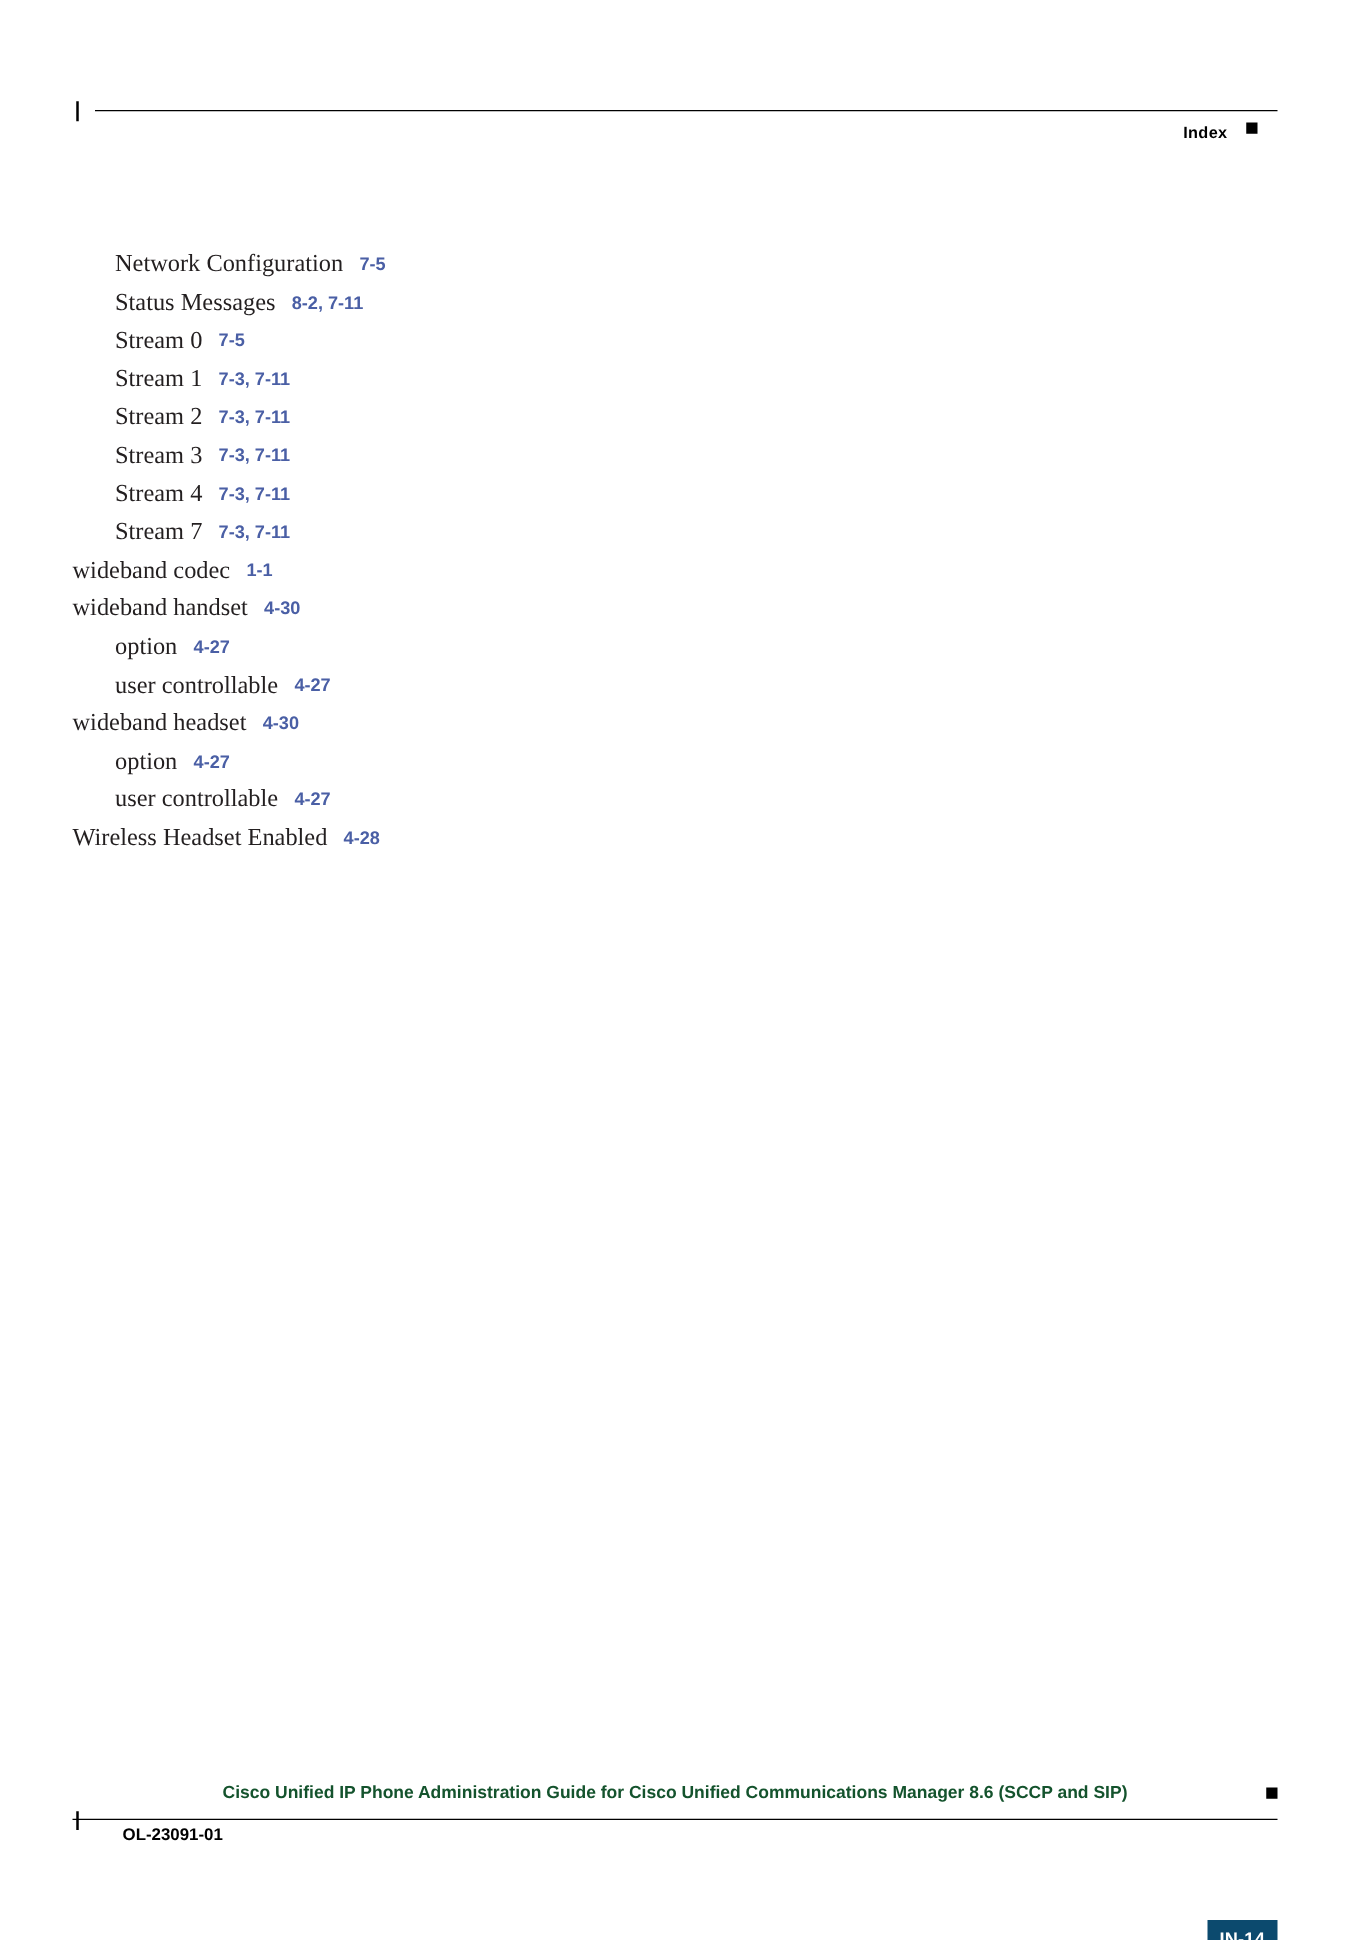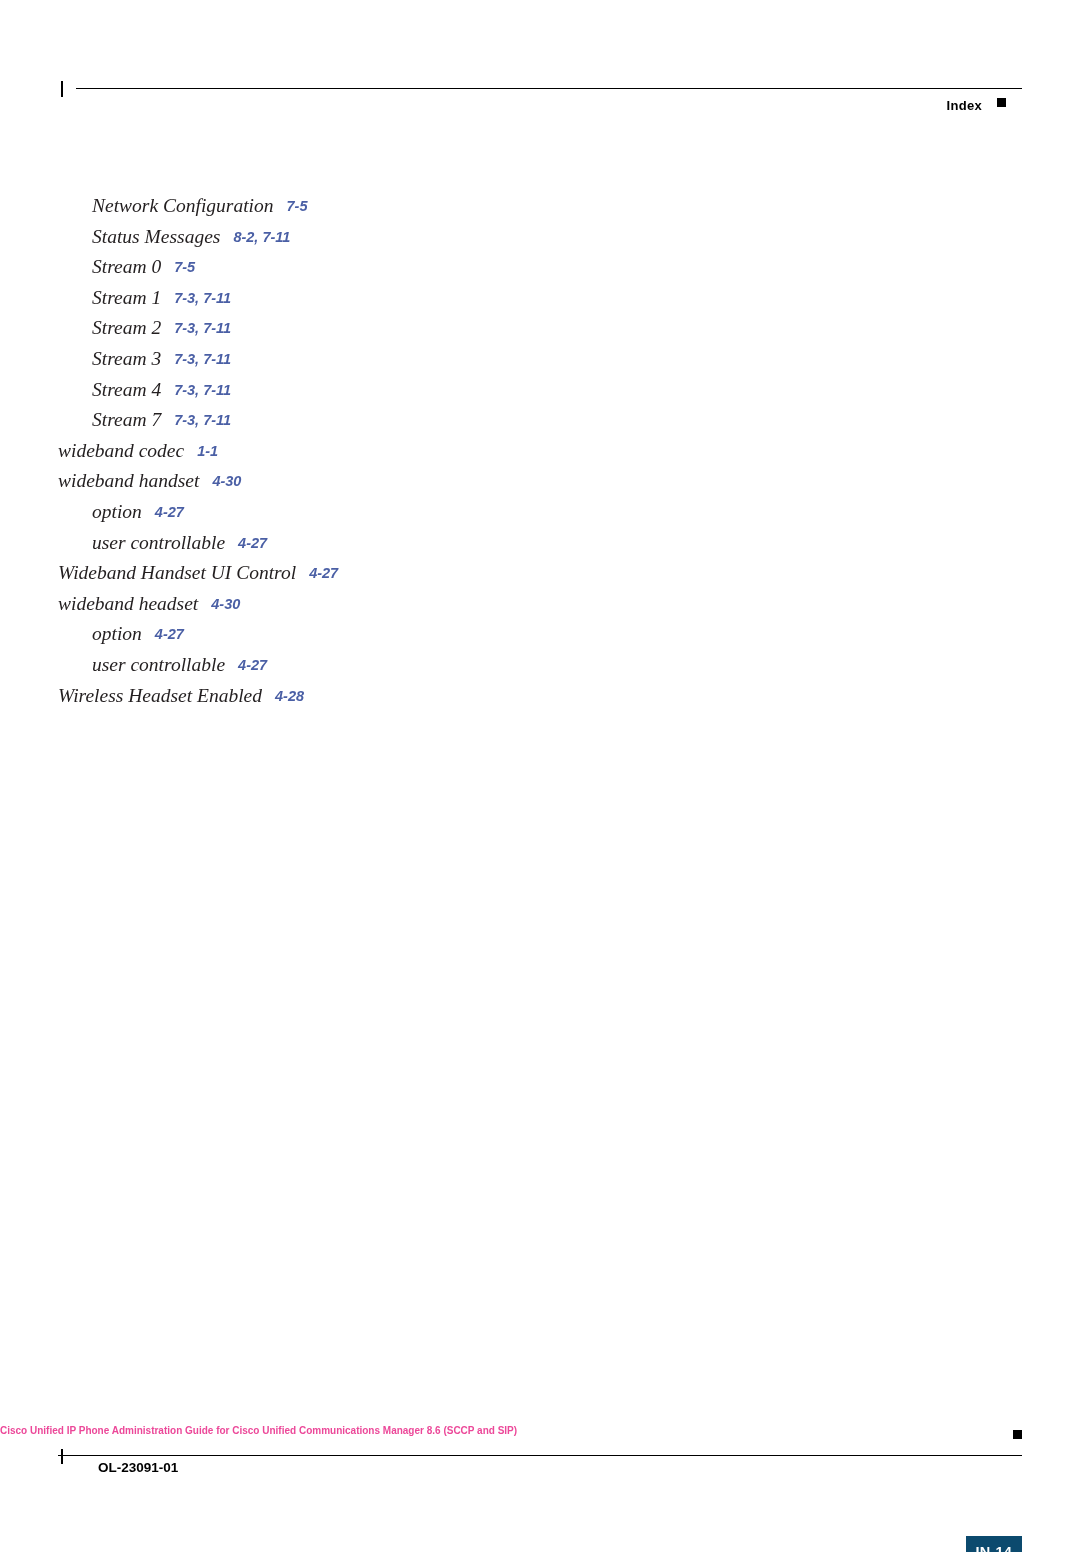--- a/index.html
+++ b/index.html
@@ -61,25 +61,24 @@
 
   
   .index-body {
     position: absolute;
     top: 193px;
     left: 58px;
     width: 560px;
   }
   .entry {
     height: 30.6px;
-    line-height: 26px;
+    line-height: 37px;
     white-space: nowrap;
     font-size: 19.5px;
     color: #231f20;
-    font-style: italic;
   }
   .entry.lvl0 { padding-left: 0px; }
   .entry.lvl1 { padding-left: 34px; }
   .entry.lvl2 { padding-left: 34px; }
   .entry .term {
     font-family: "Liberation Serif", serif;
     font-size: 19.5px;
     color: #231f20;
   }
   .entry .pages {
@@ -91,25 +90,25 @@
     position: relative;
     top: -1px;
   }
 
   
   .footer-title {
     position: absolute;
     left: 0;
     right: 0;
     top: 1425px;
-    text-align: left;
+    text-align: center;
     font-family: "Liberation Sans", sans-serif;
     font-weight: bold;
-    font-size: 10px;
-    color: #ec4899;
+    font-size: 14px;
+    color: #14532d;
   }
   .footer-square {
     position: absolute;
     top: 1430px;
     right: 58px;
     width: 9px;
     height: 9px;
     background: #000000;
   }
   .footer-rule {
@@ -167,21 +166,20 @@
     <div class="entry lvl2"><span class="term">Stream 0</span><span class="pages">7-5</span></div>
     <div class="entry lvl2"><span class="term">Stream 1</span><span class="pages">7-3, 7-11</span></div>
     <div class="entry lvl2"><span class="term">Stream 2</span><span class="pages">7-3, 7-11</span></div>
     <div class="entry lvl2"><span class="term">Stream 3</span><span class="pages">7-3, 7-11</span></div>
     <div class="entry lvl2"><span class="term">Stream 4</span><span class="pages">7-3, 7-11</span></div>
     <div class="entry lvl2"><span class="term">Stream 7</span><span class="pages">7-3, 7-11</span></div>
     <div class="entry lvl0"><span class="term">wideband codec</span><span class="pages">1-1</span></div>
     <div class="entry lvl0"><span class="term">wideband handset</span><span class="pages">4-30</span></div>
     <div class="entry lvl1"><span class="term">option</span><span class="pages">4-27</span></div>
     <div class="entry lvl1"><span class="term">user controllable</span><span class="pages">4-27</span></div>
-    <div class="entry lvl0"><span class="term">Wideband Handset UI Control</span><span class="pages">4-27</span></div>
     <div class="entry lvl0"><span class="term">wideband headset</span><span class="pages">4-30</span></div>
     <div class="entry lvl1"><span class="term">option</span><span class="pages">4-27</span></div>
     <div class="entry lvl1"><span class="term">user controllable</span><span class="pages">4-27</span></div>
     <div class="entry lvl0"><span class="term">Wireless Headset Enabled</span><span class="pages">4-28</span></div>
   </div>
 
 <div class="footer-title">Cisco Unified IP Phone Administration Guide for Cisco Unified Communications Manager 8.6 (SCCP and SIP)</div>
 <div class="footer-square"></div>
 <div class="footer-tick-left"></div>
 <div class="footer-rule"></div>

